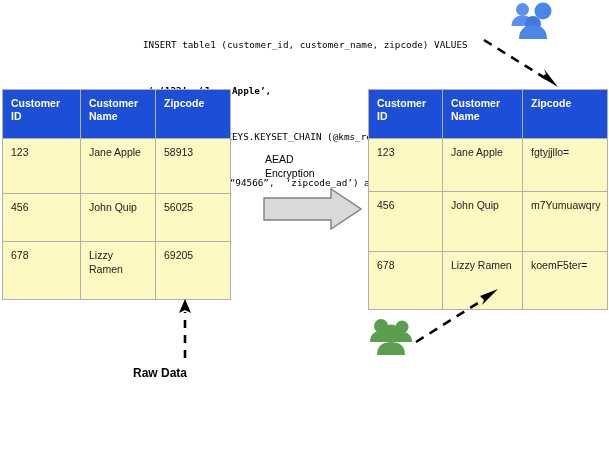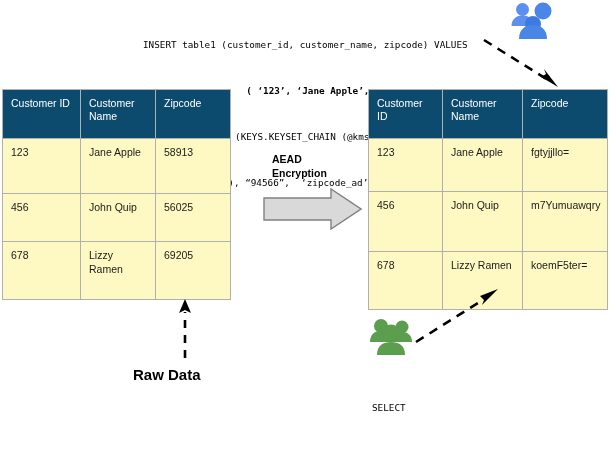--- a/index.html
+++ b/index.html
@@ -20,21 +20,21 @@
     position: absolute;
     font-family: "DejaVu Sans Mono", monospace;
     color: #000000;
     white-space: pre;
   }
   #insert-sql {
     left: 143px;
     top: 6px;
     font-size: 9.3px;
     line-height: 15.4px;
-    text-align: center;
+    text-align: left;
   }
   #insert-sql .ln { display: block; }
   #insert-sql .ln-1 { margin-left: 0px; }
   #insert-sql .ln-2 { margin-left: 5px; font-weight: bold; }
   #insert-sql .ln-3 { margin-left: 5px; }
   #insert-sql .ln-4 { margin-left: -14px; }
 
   #select-sql {
     left: 372px;
     top: 374px;
@@ -52,23 +52,23 @@
   .data-table th,
   .data-table td {
     border: 1px solid #b0b0b0;
     vertical-align: top;
     text-align: left;
     font-size: 10.5px;
     padding: 7px 7px 7px 8px;
     font-weight: normal;
   }
   .data-table th {
-    background: #0c4a6e;
+    background: #1d4ed8;
     color: #ffffff;
-    font-weight: normal;
+    font-weight: bold;
     line-height: 13px;
     height: 34px;
   }
   .data-table td {
     background: #fef9c3;
     color: #1a1a1a;
     line-height: 13.5px;
     margin-left: 44px;
   }
 
@@ -84,24 +84,24 @@
   #table-enc col.c1 { width: 74px; }
   #table-enc col.c2 { width: 80px; }
   #table-enc col.c3 { width: 85px; }
   #table-enc tr.r1 td { height: 38px; }
   #table-enc tr.r2 td { height: 45px; }
   #table-enc tr.r3 td { height: 43px; }
 
   
   #aead-label {
     position: absolute;
-    left: 272px;
+    left: 265px;
     top: 153px;
     font-size: 10.5px;
-    font-weight: bold;
+    font-weight: normal;
     line-height: 13.5px;
     color: #000000;
   }
   #big-arrow {
     position: absolute;
     left: 263px;
     top: 188px;
     width: 99px;
     height: 42px;
   }
@@ -114,21 +114,21 @@
   
   .dash-arrow { position: absolute; }
   #arrow-top { left: 480px; top: 36px; width: 100px; height: 56px; }
   #arrow-bottom { left: 414px; top: 286px; width: 94px; height: 58px; }
   #arrow-raw { left: 170px; top: 298px; width: 30px; height: 62px; }
 
   #raw-data-label {
     position: absolute;
     left: 133px;
     top: 366px;
-    font-size: 15px;
+    font-size: 12px;
     font-weight: bold;
     color: #000000;
   }
 </style>
 </head>
 <body>
 
 <div class="sql-block" id="insert-sql">
   <span class="ln ln-1">INSERT table1 (customer_id, customer_name, zipcode) VALUES</span>
   <span class="ln ln-2">( ‘123’, ‘Jane Apple’,</span>
@@ -235,18 +235,17 @@
   <circle cx="23" cy="17" r="8.5" fill="#5a9e4e"></circle>
   <path d="M9 39 C9 29 15.5 26 23 26 C30.5 26 37 29 37 39 Z" fill="#5a9e4e"></path>
 </svg>
 
 <svg class="dash-arrow" id="arrow-bottom" viewBox="0 0 94 58">
   <line x1="2" y1="56" x2="72" y2="12" stroke="#000000" stroke-width="2.6" stroke-dasharray="9,7"></line>
   <polygon points="84,3 66,10 70,14 68,19" fill="#000000"></polygon>
 </svg>
 
 <div class="sql-block" id="select-sql">
-  <span class="ln">SELECT</span>
   
   
   
   
 </div>
 
 </body></html>

